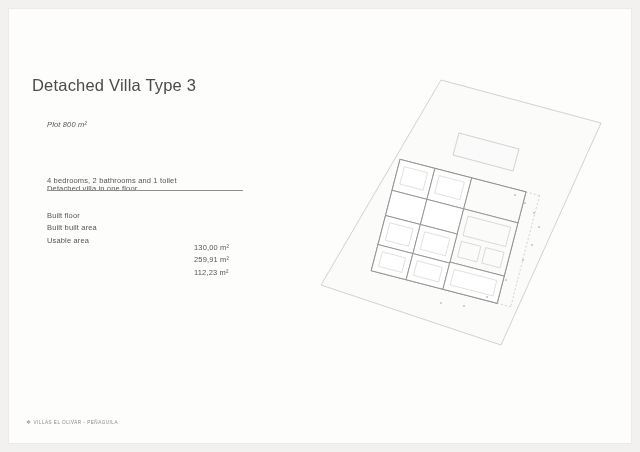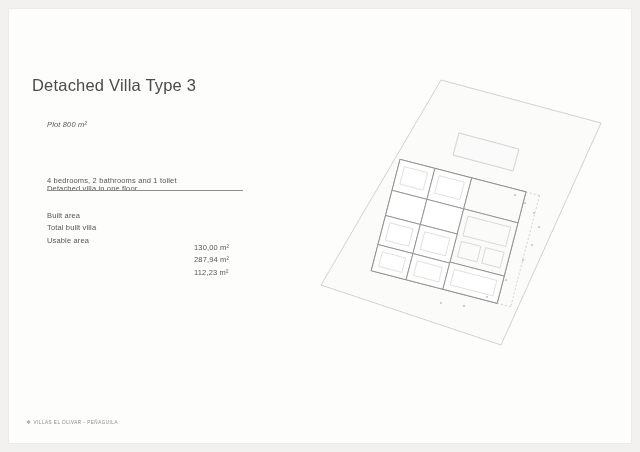--- a/index.html
+++ b/index.html
@@ -133,26 +133,26 @@
 
   <h1 class="title">Detached Villa Type 3</h1>
 
   <div class="plot-line">Plot 800 m²</div>
   <div class="desc-line">Detached villa in one floor</div>
   <div class="rooms-line">4 bedrooms, 2 bathrooms and 1 toilet</div>
   <div class="rule"></div>
 
   <div class="areas">
     <div class="area-row">
-      <span class="label">Built area</span>
+      <span class="label">Built floor</span>
       <span class="value">130,00 m²</span>
     </div>
     <div class="area-row">
-      <span class="label">Total built villa</span>
-      <span class="value">287,94 m²</span>
+      <span class="label">Built built area</span>
+      <span class="value">259,91 m²</span>
     </div>
     <div class="area-row">
       <span class="label">Usable area</span>
       <span class="value">112,23 m²</span>
     </div>
   </div>
 
   <div class="footer">
     <span class="mark">❖</span><span>VILLAS EL OLIVAR - PEÑAGUILA</span>
   </div>

